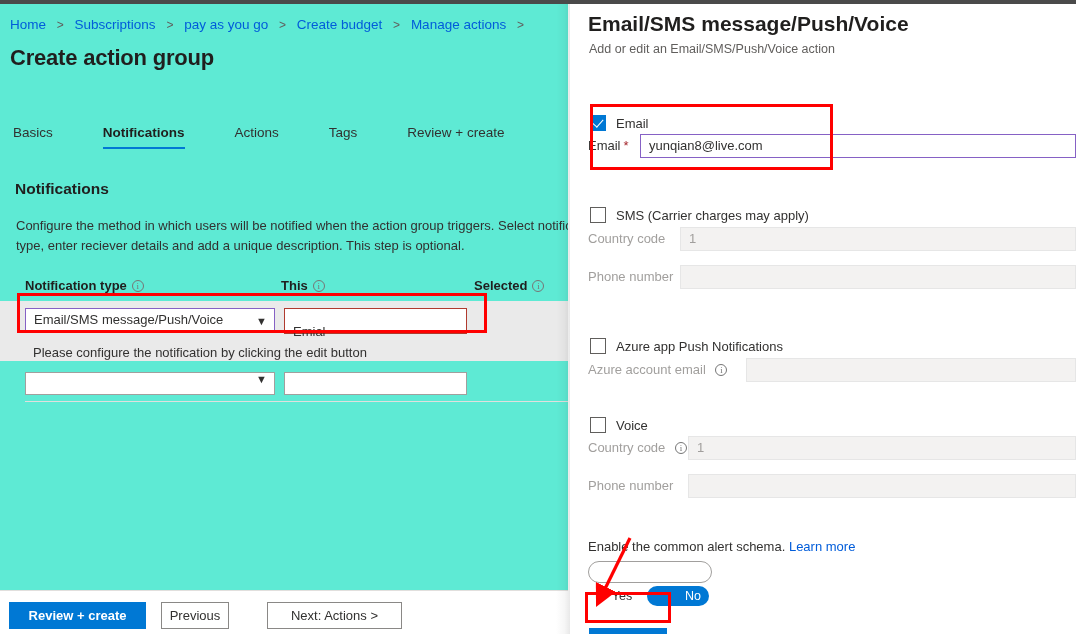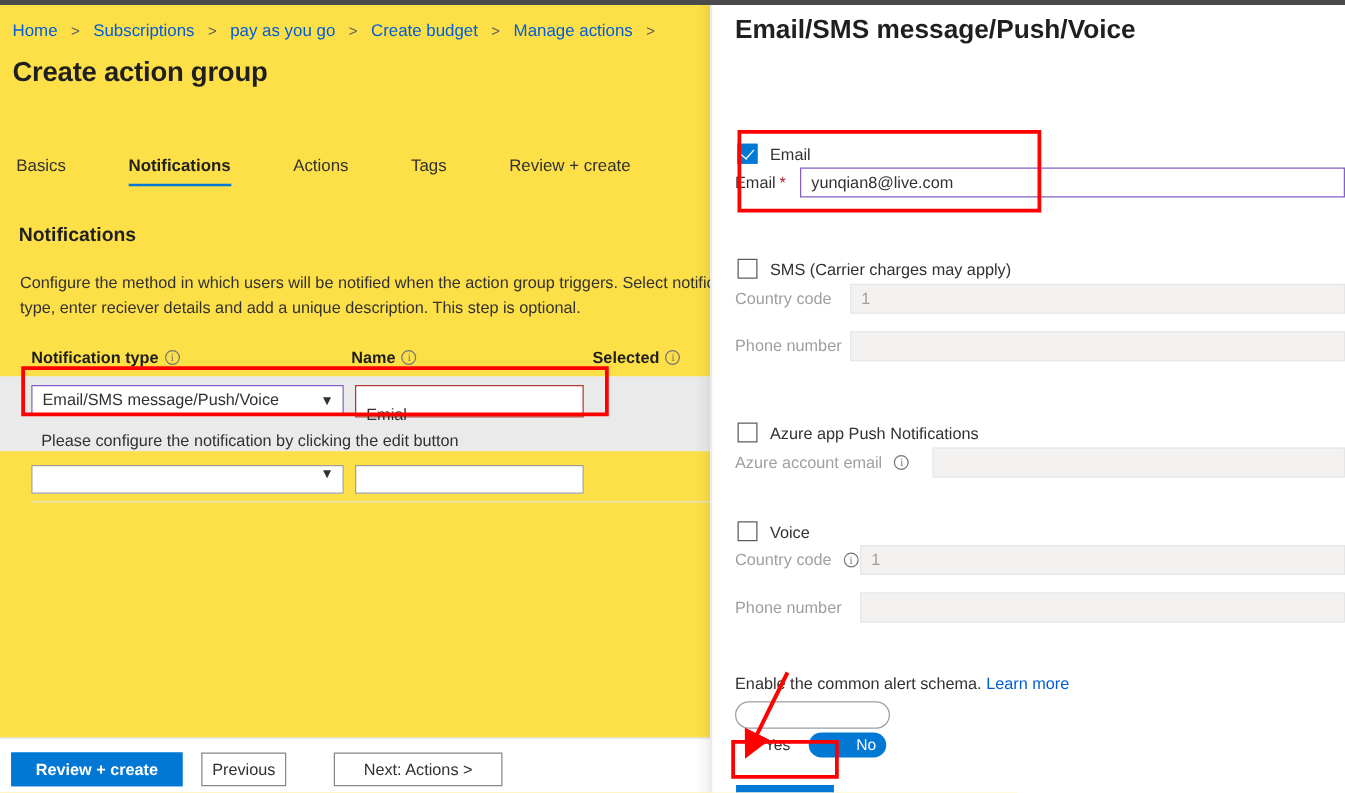--- a/index.html
+++ b/index.html
@@ -12,21 +12,21 @@
     color: #323130;
   }
   #root { position: relative; width: 1076px; height: 634px; }
 
   
   .topstrip { position:absolute; left:0; top:0; width:1076px; height:4px; background:#4a4a4a; }
 
   
   .leftpane {
     position:absolute; left:0; top:4px; width:568px; height:630px;
-    background:#fde047; overflow:hidden;
+    background:#5eead4; overflow:hidden;
   }
   .breadcrumb {
     position:absolute; left:10px; top:13px;
     font-size:13.5px; color:#015cda; white-space:nowrap;
   }
   .breadcrumb .crumb { color:#015cda; cursor:pointer; }
   .breadcrumb .sep { color:#605e5c; margin:0 7px; font-size:12px; }
 
   .page-title {
     position:absolute; left:10px; top:41px;
@@ -212,21 +212,21 @@
     </div>
 
     <div class="section-title">Notifications</div>
     <div class="desc">Configure the method in which users will be notified when the action group triggers. Select notification type, enter reciever details and add a unique description. This step is optional.</div>
 
     <div class="col-headers">
       <div class="col-h ch-type">
         <span>Notification type</span><span class="info-ico ico">i</span>
       </div>
       <div class="col-h ch-name">
-        <span>Name</span><span class="info-ico ico">i</span>
+        <span>This</span><span class="info-ico ico">i</span>
       </div>
       <div class="col-h ch-sel">
         <span>Selected</span><span class="info-ico ico">i</span>
       </div>
     </div>
 
     <div class="row-shaded"></div>
 
     <div class="nt-select">
       <span>Email/SMS message/Push/Voice</span>
@@ -247,20 +247,21 @@
       <div class="btn btn-primary b-review">Review + create</div>
       <div class="btn btn-default b-prev">Previous</div>
       <div class="btn btn-default b-next">Next: Actions &gt;</div>
     </div>
   </div>
 
   <div class="panel-shadow"></div>
 
   <div class="panel">
     <div class="panel-title">Email/SMS message/Push/Voice</div>
+    <div class="panel-sub">Add or edit an Email/SMS/Push/Voice action</div>
 
     <div class="chk checked" style="left:20px; top:111px;"></div>
     <div class="chk-label" style="left:46px; top:112px;">Email</div>
     <div class="fld-label req" style="left:18px; top:134px;">
       <span>Email</span><span class="req-star">*</span>
     </div>
     <div class="inp active" style="left:70px; top:130px; width:436px;">
       <span>yunqian8@live.com</span>
     </div>
 

